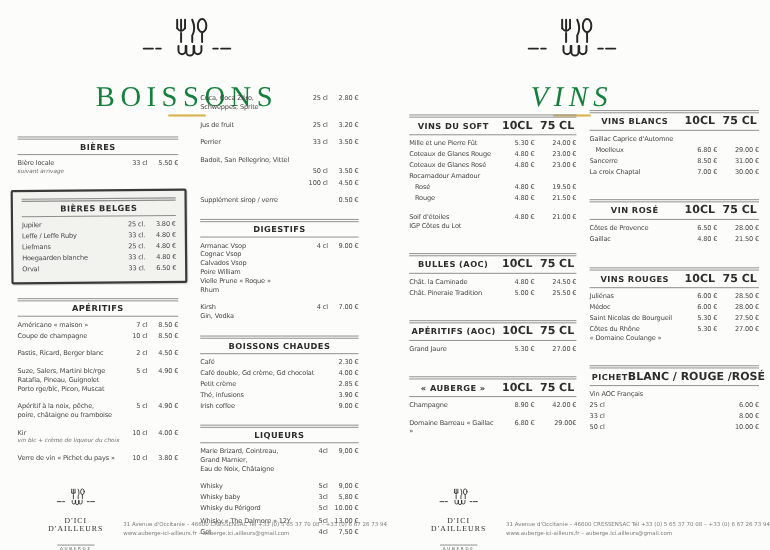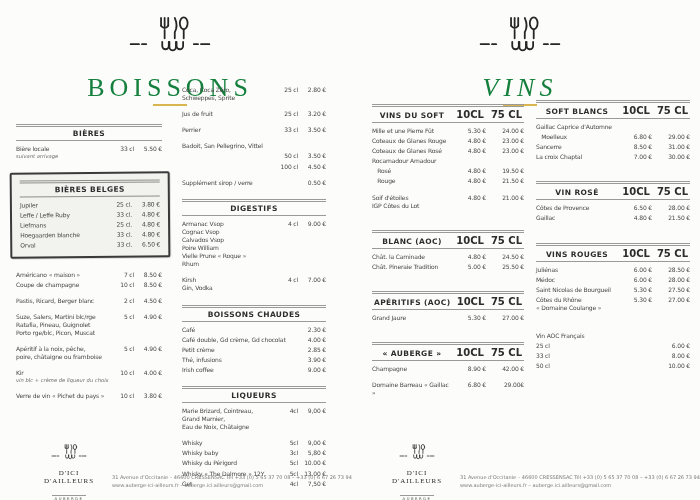--- a/index.html
+++ b/index.html
@@ -124,20 +124,23 @@
             <div class="rc rc-qty">33 cl.</div>
             <div class="rc rc-price">4.80 €</div>
           </div>
           <div class="row">
             <div class="iname">Orval</div>
             <div class="rc rc-qty">33 cl.</div>
             <div class="rc rc-price">6.50 €</div>
           </div>
         </div>
         <div class="menu-section">
+          <div class="sec-head">
+            <div class="sec-title">APÉRITIFS</div>
+          </div>
           <div class="row">
             <div class="iname">Américano « maison »</div>
             <div class="rc rc-qty">7 cl</div>
             <div class="rc rc-price">8.50 €</div>
           </div>
           <div class="row">
             <div class="iname">Coupe de champagne</div>
             <div class="rc rc-qty">10 cl</div>
             <div class="rc rc-price">8.50 €</div>
           </div>
@@ -357,21 +360,21 @@
           </div>
           <div class="row gap">
             <div class="iname">Soif d'étoiles
 IGP Côtes du Lot</div>
             <div class="rc rc-p1">4.80 €</div>
             <div class="rc rc-p2">21.00 €</div>
           </div>
         </div>
         <div class="menu-section">
           <div class="sec-head cols2">
-            <div class="sec-title">BLANC (AOC)</div>
+            <div class="sec-title">BULLES (AOC)</div>
             <div class="sec-col">10CL</div>
             <div class="sec-col">75 CL</div>
           </div>
           <div class="row">
             <div class="iname">Chât. la Caminade</div>
             <div class="rc rc-p1">4.80 €</div>
             <div class="rc rc-p2">24.50 €</div>
           </div>
           <div class="row">
             <div class="iname">Chât. Pineraie Tradition</div>
@@ -405,21 +408,21 @@
           <div class="row gap">
             <div class="iname">Domaine Barreau « Gaillac »</div>
             <div class="rc rc-p1">6.80 €</div>
             <div class="rc rc-p2">29.00€</div>
           </div>
         </div>
       </div>
     <div class="menu-col col-v-right">
         <div class="menu-section">
           <div class="sec-head cols2">
-            <div class="sec-title">SOFT BLANCS</div>
+            <div class="sec-title">VINS BLANCS</div>
             <div class="sec-col">10CL</div>
             <div class="sec-col">75 CL</div>
           </div>
           <div class="row">
             <div class="iname">Gaillac Caprice d'Automne</div>
             <div class="rc rc-p1"></div>
             <div class="rc rc-p2"></div>
           </div>
           <div class="row">
             <div class="iname">&nbsp;&nbsp;&nbsp;Moelleux</div>
@@ -476,20 +479,24 @@
             <div class="rc rc-p2">27.50 €</div>
           </div>
           <div class="row">
             <div class="iname">Côtes du Rhône
 « Domaine Coulange »</div>
             <div class="rc rc-p1">5.30 €</div>
             <div class="rc rc-p2">27.00 €</div>
           </div>
         </div>
         <div class="menu-section">
+          <div class="sec-head cols1">
+            <div class="sec-title">PICHET</div>
+            <div class="sec-col">BLANC / ROUGE /ROSÉ</div>
+          </div>
           <div class="row">
             <div class="iname">Vin AOC Français</div>
             <div class="rc rc-p2"></div>
           </div>
           <div class="row">
             <div class="iname">25 cl</div>
             <div class="rc rc-p2">6.00 €</div>
           </div>
           <div class="row">
             <div class="iname">33 cl</div>

